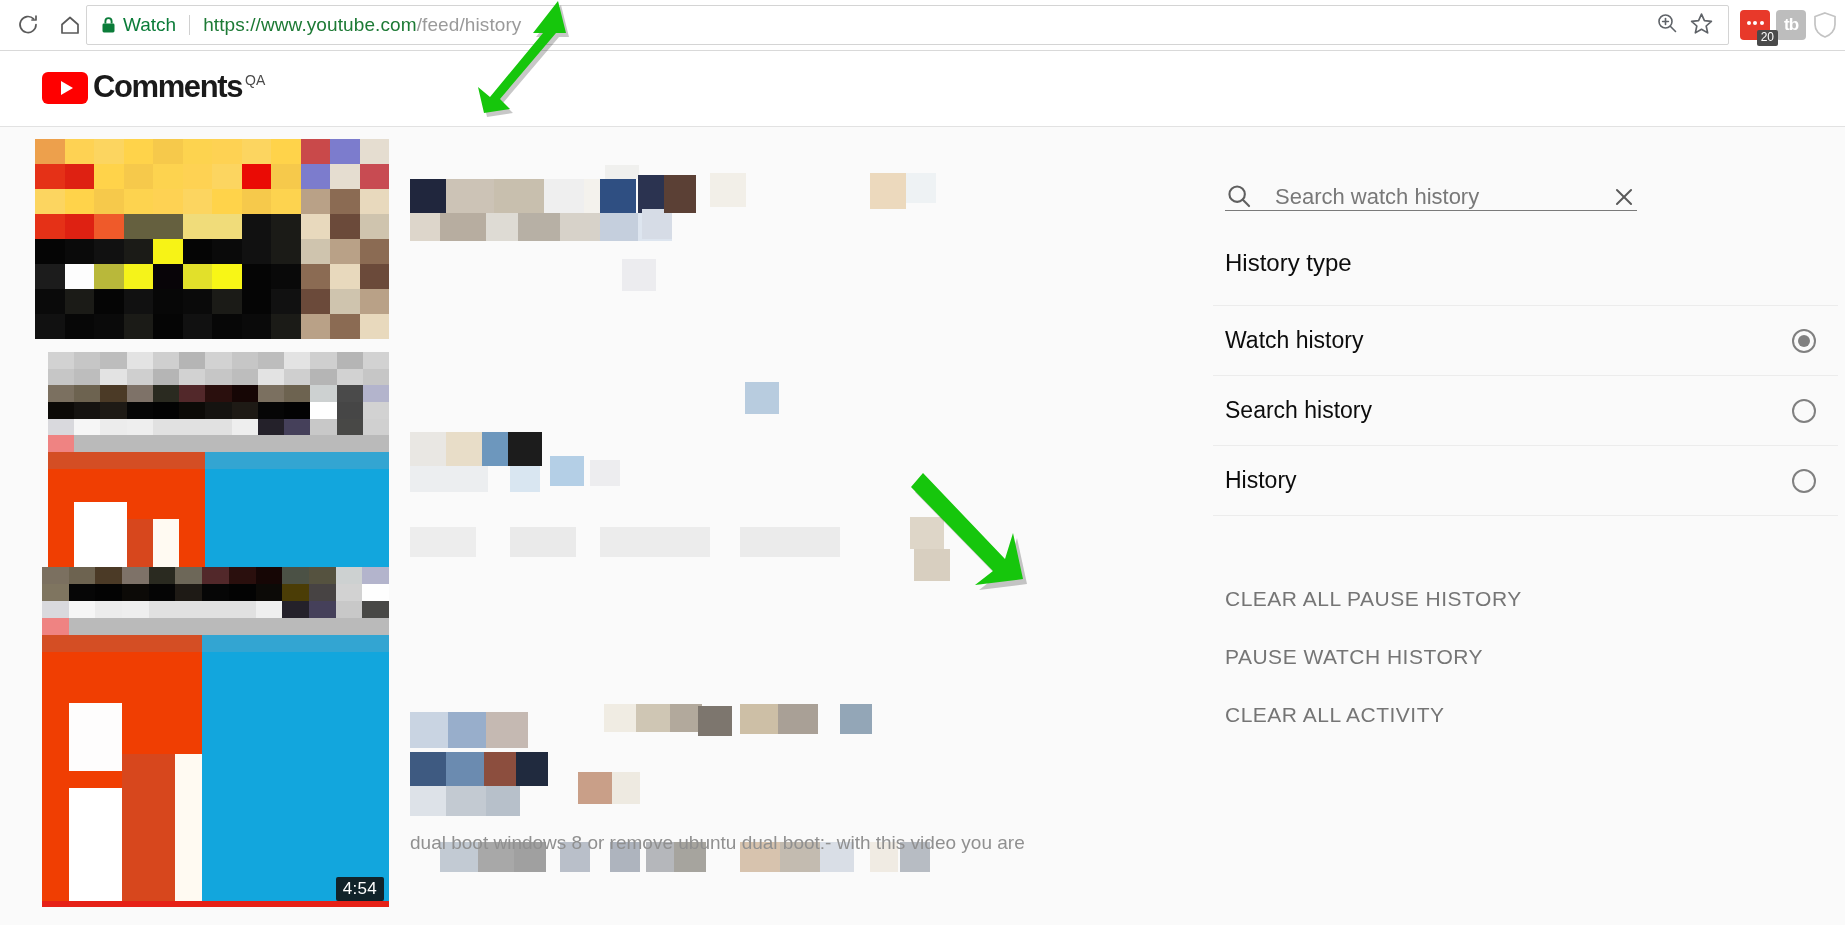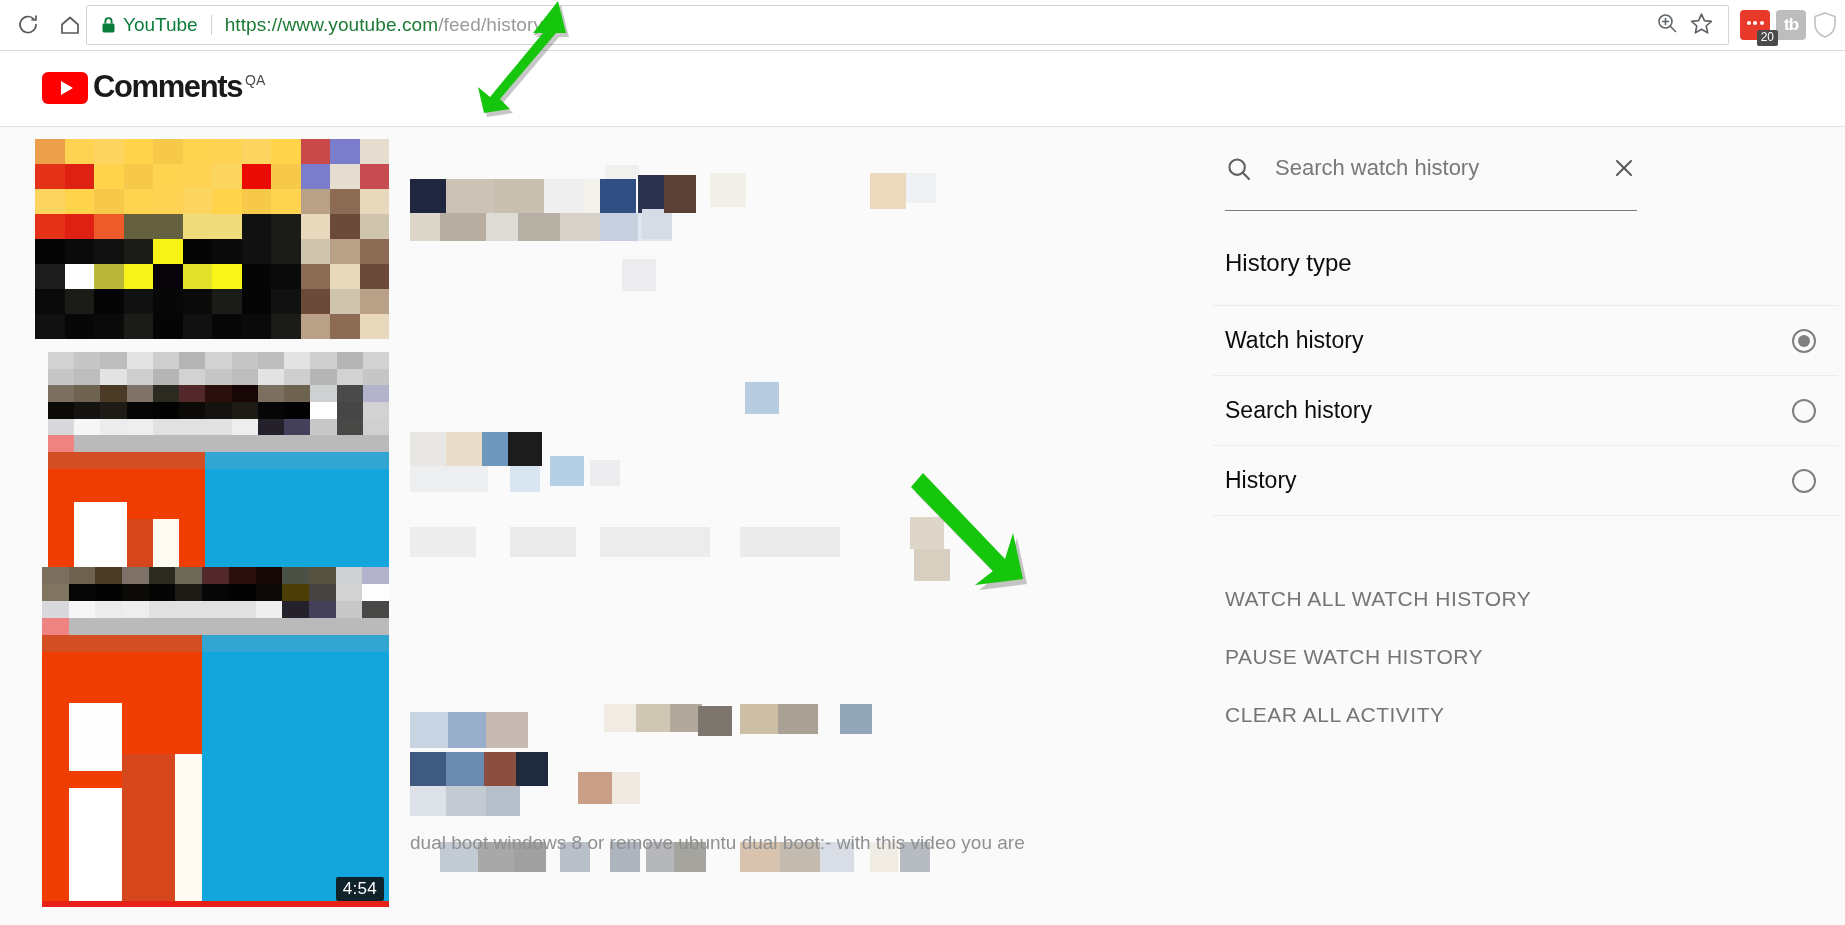--- a/index.html
+++ b/index.html
@@ -191,21 +191,21 @@
     white-space: nowrap;
   }
 
   
   #history-sidebar {
     position: absolute; left: 1205px; top: 0; width: 640px; height: 798px;
   }
   #hist-search-row {
     position: absolute; left: 20px; top: 28px;
     width: 412px; height: 56px;
-    display: flex; align-items: flex-start;
+    display: flex; align-items: flex-end;
     border-bottom: 1px solid #7a7a7a;
   }
   #hist-search-icon { color: #5f5f5f; display: flex; align-items: center; }
   #hist-search-input {
     flex: 1; border: none; outline: none; background: transparent;
     font-size: 22px; color: #333; margin-left: 22px;
     font-family: "Liberation Sans", sans-serif;
   }
   #hist-search-input::placeholder { color: #787878; }
   #hist-search-clear {
@@ -269,21 +269,21 @@
     </svg>
   </div>
 
   <div id="omnibox">
     <span id="lock-icon">
       <svg width="15" height="18" viewBox="0 0 15 18">
         <rect x="1.5" y="7.5" width="12" height="9" rx="1.4" fill="#0b7c39"></rect>
         <path d="M4.4 7.5V5.2a3.1 3.1 0 0 1 6.2 0v2.3" fill="none" stroke="#0b7c39" stroke-width="1.9"></path>
       </svg>
     </span>
-    <span id="secure-label">YouTube</span>
+    <span id="secure-label">Watch</span>
     <span id="omnibox-sep"></span>
     <span id="url-text">
       <span class="host">https://www.youtube.com</span><span class="path">/feed/history</span>
     </span>
 
     <div id="omnibox-actions">
       <span>
         <svg width="24" height="24" viewBox="0 0 24 24" fill="none" stroke="#5f6368" stroke-width="1.6">
           <circle cx="10.5" cy="10.5" r="6.5"></circle>
           <line x1="15.3" y1="15.3" x2="20.5" y2="20.5" stroke-linecap="round"></line>
@@ -1040,21 +1040,21 @@
         <span class="radio"></span>
       </div>
       <div class="hist-option">
         <span class="hist-option-label">History</span>
         <span class="radio"></span>
       </div>
       <div style="border-top:1px solid #ececec;"></div>
     </div>
 
     <div id="history-actions">
-      <span class="hist-action">WATCH ALL WATCH HISTORY</span>
+      <span class="hist-action">CLEAR ALL PAUSE HISTORY</span>
       <span class="hist-action">PAUSE WATCH HISTORY</span>
       <span class="hist-action">CLEAR ALL ACTIVITY</span>
     </div>
   </div>
 
   <svg class="arrow-svg" style="left:460px; top:-130px;" width="120" height="130" viewBox="0 0 120 130">
     <g transform="translate(3,4)" opacity="0.22">
       <path d="M98 4 L73 36 L83 36 L30 100 L18 90 L24 116 L50 112 L40 102 L96 36 L106 36 Z" fill="#000"></path>
     </g>
     <path d="M98 4 L73 36 L83 36 L30 100 L18 90 L24 116 L50 112 L40 102 L96 36 L106 36 Z" fill="#16c60c"></path>

